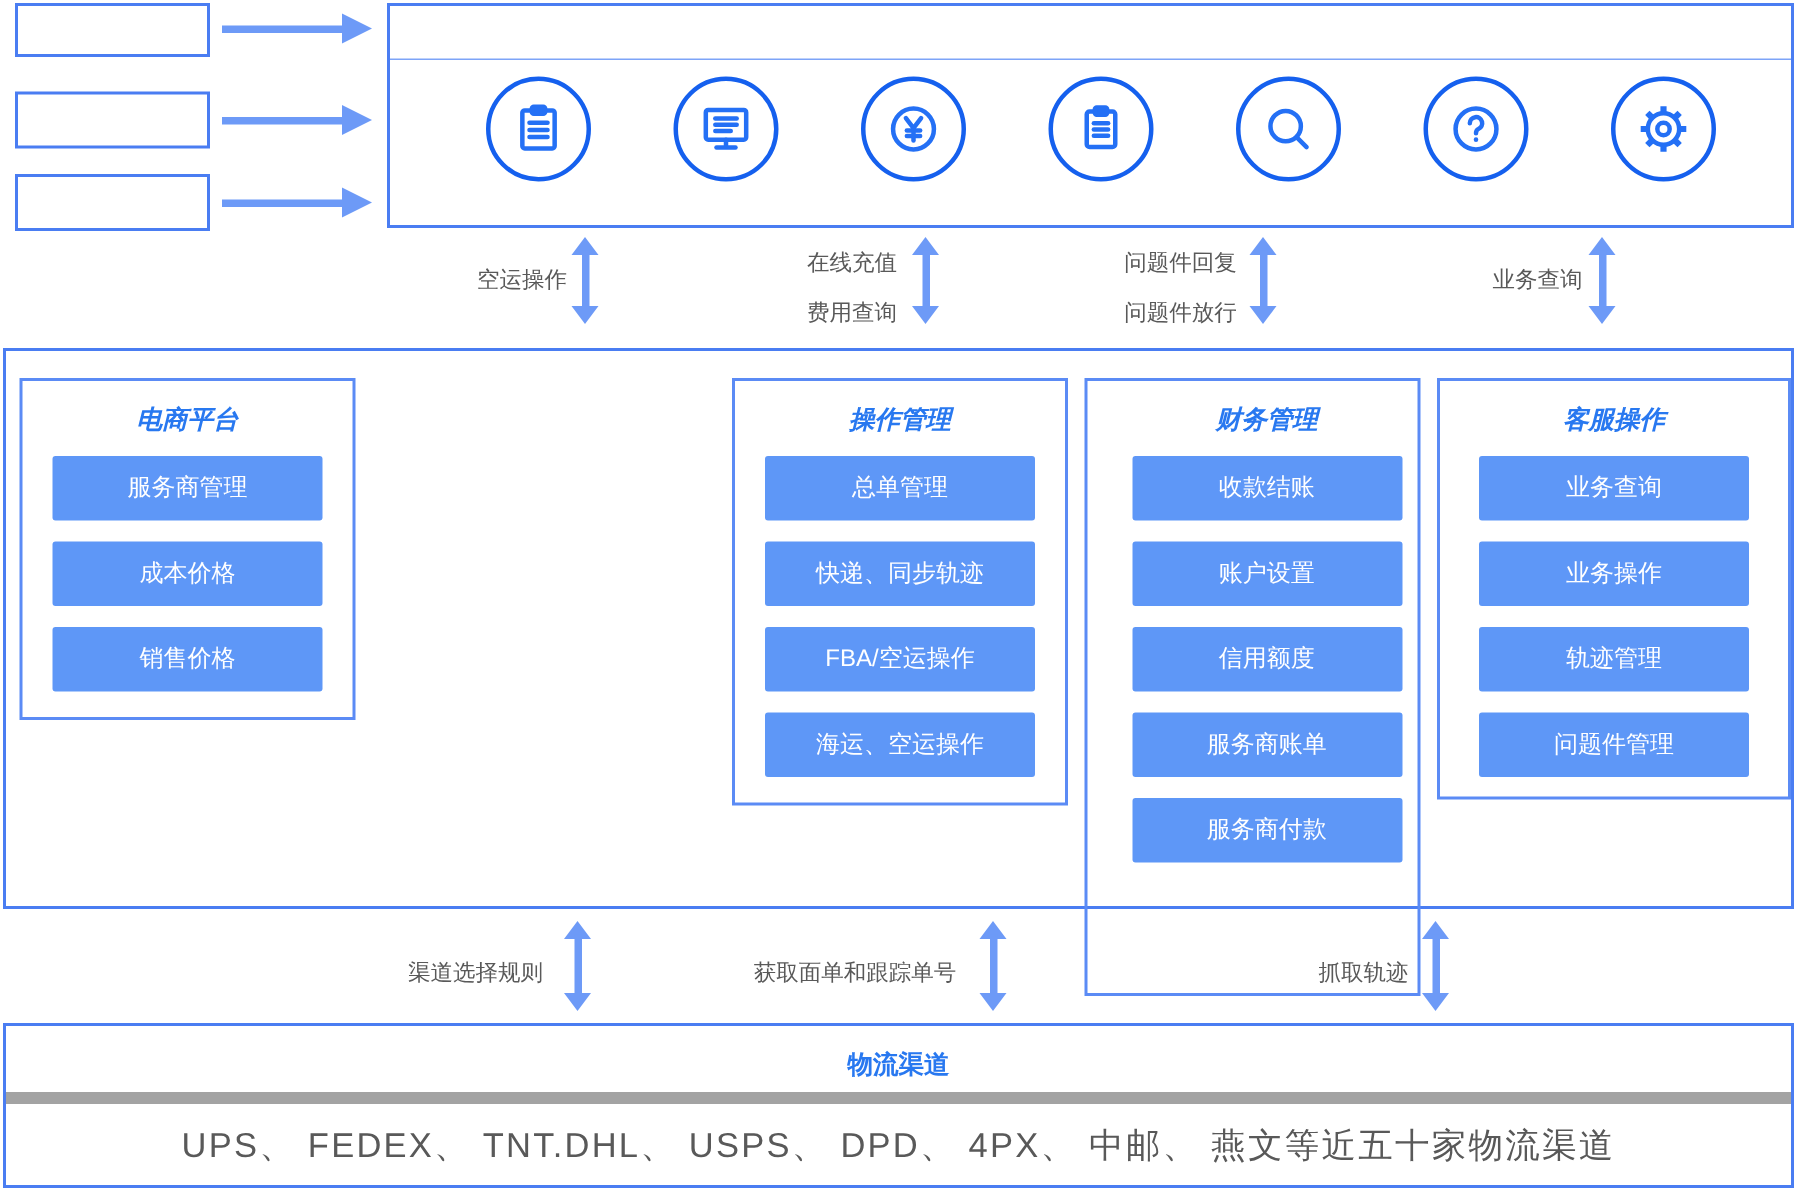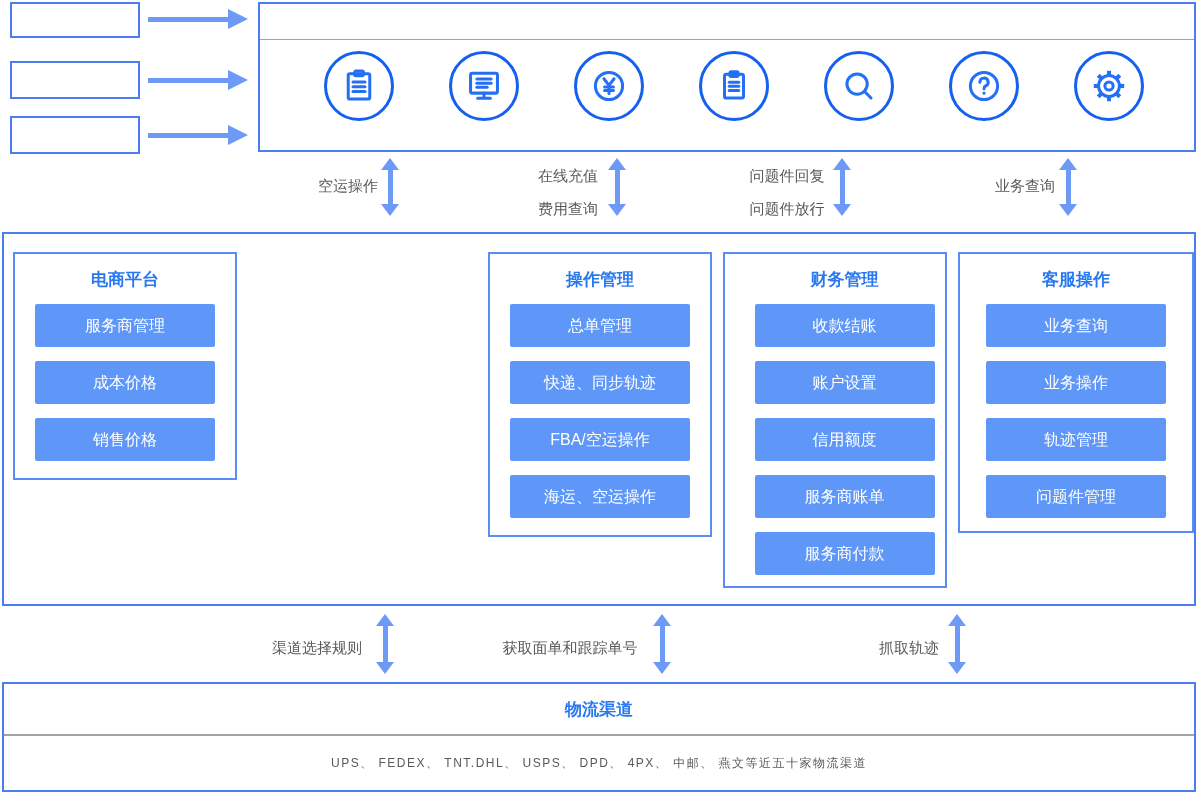--- a/index.html
+++ b/index.html
@@ -45,39 +45,39 @@
                     border-top:12px solid #6d9af7; }
 
   .link-label { position:absolute; color:#595959; font-size:15px; text-align:center;
                 white-space:nowrap; }
   .two-line { line-height:33px; }
 
   
   .modules { position:absolute; left:2px; top:232px; width:1194px; height:374px;
              border:2px solid #4a7df2; }
   .col { position:absolute; top:18px; width:224px; border:2px solid #5b8bf5; padding-top:14px; }
-  .col-title { text-align:center; font-size:17px; font-weight:bold; color:#2878f0; height:24px; }
+  .col-title { text-align:center; font-size:17px; font-weight:bold; color:#2878f0; height:24px;font-style:italic; }
   .col-items { margin-top:12px; }
   .item { width:180px; height:43px; line-height:43px; margin:0 auto 14px auto;
           background:#5e97f7; color:#ffffff; font-size:16px; text-align:center;
           border-radius:2px; white-space:nowrap; }
   .col-1 { left:9px;   height:228px; }
   .col-2 { left:249px; height:228px; }
   .col-3 { left:484px; height:285px; }
-  .col-4 { left:719px; height:336px;padding-left:19px; }
+  .col-4 { left:719px; height:412px;padding-left:19px; }
   .col-5 { left:954px; width:236px; height:281px; }
 
   
   .logistics { position:absolute; left:2px; top:682px; width:1194px; height:110px;
                border:2px solid #4a7df2; }
   .logistics-title { height:52px; line-height:52px; text-align:center;
                      color:#2878f0; font-size:17px; font-weight:bold;
-                     border-bottom:2px solid #a3a3a3; }
+                     border-bottom:8px solid #a3a3a3; }
   .carriers { height:54px; line-height:54px; text-align:center;
-              color:#595959; font-size:12px; letter-spacing:1.5px; white-space:nowrap; }
+              color:#595959; font-size:23px; letter-spacing:1.5px; white-space:nowrap; }
 </style>
 </head>
 <body>
 
 <div class="canvas">
 
   <div class="src-box src-1">
     <span>网页版</span>
   </div>
   <div class="src-box src-2">

